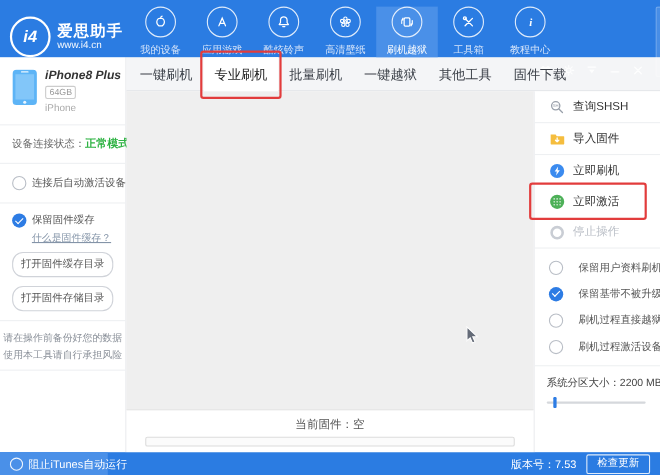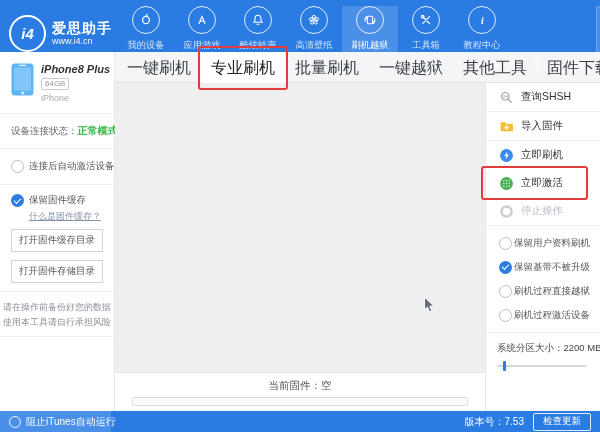--- a/index.html
+++ b/index.html
@@ -33,51 +33,51 @@
   .dev-type{margin-top:3px;font-size:9px;color:#aaa;}
   .status{padding:10px 0 10px 11px;font-size:9.5px;color:#666;white-space:nowrap;}
   .status b{color:#2fb344;font-size:10px;}
   .opt-row{display:flex;align-items:center;gap:5px;padding:11px 0 11px 11px;white-space:nowrap;font-size:9.5px;color:#555;cursor:pointer;}
   .opt-row.tight{padding:9px 0 2px 11px;}
   .radio{width:13px;height:13px;border-radius:50%;border:1px solid #b9bec6;background:#fff;box-sizing:border-box;flex:none;}
   .check{width:13px;height:13px;border-radius:50%;background:#2d7ce4;position:relative;flex:none;}
   .check::after{content:"";position:absolute;left:3px;top:3.5px;width:6px;height:3px;
     border-left:1.5px solid #fff;border-bottom:1.5px solid #fff;transform:rotate(-45deg);}
   .cache-link{display:block;margin:1px 0 6px 29px;font-size:9px;color:#8494a8;text-decoration:underline;cursor:pointer;}
-  .lsb-btn{display:block;width:92px;margin:0 auto 8px;background:#fff;border:1px solid #d0d3d9;border-radius:0;
+  .lsb-btn{display:block;width:92px;margin:0 auto 8px;background:#fff;border:1px solid #d0d3d9;border-radius:10px;
     font-size:9.5px;color:#555;padding:4px 0;text-align:center;cursor:pointer;font-family:inherit;}
   .warning{padding:8px 0 6px;color:#8a9099;font-size:9px;text-align:center;line-height:15px;}
   .backup-btn{display:block;width:93px;margin:4px auto 12px;background:#3cb54a;border:none;border-radius:2px;
     color:#fff;font-size:10px;padding:5px 0;text-align:center;cursor:pointer;font-family:inherit;}
   
   .center{flex:1;display:flex;flex-direction:column;min-width:0;}
   .tab-row{height:30px;flex:none;background:#f4f5f7;border-bottom:1px solid #e3e5e8;display:flex;align-items:stretch;padding-left:2px;}
-  .tab{display:flex;align-items:center;justify-content:center;padding:16px 10px;font-size:16px;color:#3a3f47;cursor:pointer;position:relative;white-space:nowrap;text-align:right;}
+  .tab{display:flex;align-items:center;justify-content:center;padding:16px 10px;font-size:12px;color:#3a3f47;cursor:pointer;position:relative;white-space:nowrap;text-align:right;}
   .tab.selected{background:#fff;color:#222;}
   .contentrow{flex:1;display:flex;min-height:0;}
   .main-area{flex:1;background:#efefef;position:relative;min-width:0;}
   .fw-strip{position:absolute;left:0;right:0;bottom:0;height:39px;background:#fff;border-top:1px solid #e2e2e2;text-align:center;box-sizing:border-box;}
   .fw-label{font-size:10.5px;color:#555;margin-top:6px;}
   .progress{height:7px;margin:4px 17px 0;border:1px solid #dcdcdc;background:#fbfbfb;border-radius:2px;}
   .cursor{position:absolute;left:308px;top:213px;pointer-events:none;}
   
   .right-sb{width:115px;flex:none;background:#fff;border-left:1px solid #e6e8eb;box-sizing:border-box;font-size:10px;color:#333;}
   .act-row{height:28px;display:flex;align-items:center;gap:7px;padding-left:13px;cursor:pointer;position:relative;white-space:nowrap;font-size:10.5px;}
   .act-row.disabled{color:#b9bec6;cursor:default;}
   .rsb-div{border-top:1px solid #eef0f2;}
-  .ropt{height:24px;display:flex;align-items:center;gap:2px;padding-left:13px;white-space:nowrap;font-size:9.5px;color:#555;cursor:pointer;}
+  .ropt{height:24px;display:flex;align-items:center;gap:14px;padding-left:13px;white-space:nowrap;font-size:9.5px;color:#555;cursor:pointer;}
   .ropt-group{padding:5px 0;}
   .partition{padding:9px 11px 0;}
   .part-label{font-size:9.5px;color:#444;white-space:nowrap;}
   .slider{position:relative;height:12px;margin-top:5px;cursor:pointer;}
   .slider-track{position:absolute;left:0;right:2px;top:5px;height:2px;background:#d5d8dc;border-radius:1px;}
   .slider-handle{position:absolute;left:6%;top:1px;width:3px;height:10px;background:#2d7ce4;border-radius:1px;}
   
   .bottombar{height:21px;background:#2b7ce2;display:flex;align-items:center;color:#fff;font-size:10px;}
-  .bb-left{width:111px;height:100%;flex:none;background:#4a90e8;display:flex;align-items:center;gap:5px;padding-left:9px;box-sizing:border-box;cursor:pointer;white-space:nowrap;}
+  .bb-left{width:98px;height:100%;flex:none;background:#4a90e8;display:flex;align-items:center;gap:5px;padding-left:9px;box-sizing:border-box;cursor:pointer;white-space:nowrap;}
   .bb-radio{width:12px;height:12px;border-radius:50%;border:1px solid rgba(255,255,255,.9);box-sizing:border-box;flex:none;}
   .bb-right{margin-left:auto;display:flex;align-items:center;gap:9px;padding-right:9px;}
   .update-btn{border:1px solid rgba(255,255,255,.85);background:transparent;color:#fff;font-size:9.5px;
     padding:1px 9px 2px;border-radius:2px;cursor:pointer;font-family:inherit;}
   
   .anno{position:absolute;border:2px solid #e23c3c;border-radius:3px;pointer-events:none;z-index:9;}
   .anno-tab{left:-3px;right:-3px;top:-6px;bottom:-6px;}
   .anno-act{left:-5px;right:12px;top:-3px;bottom:-3px;}
   svg{display:block;}
 </style>

